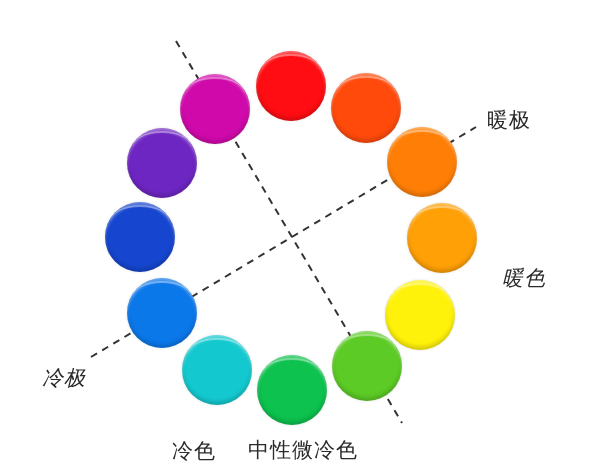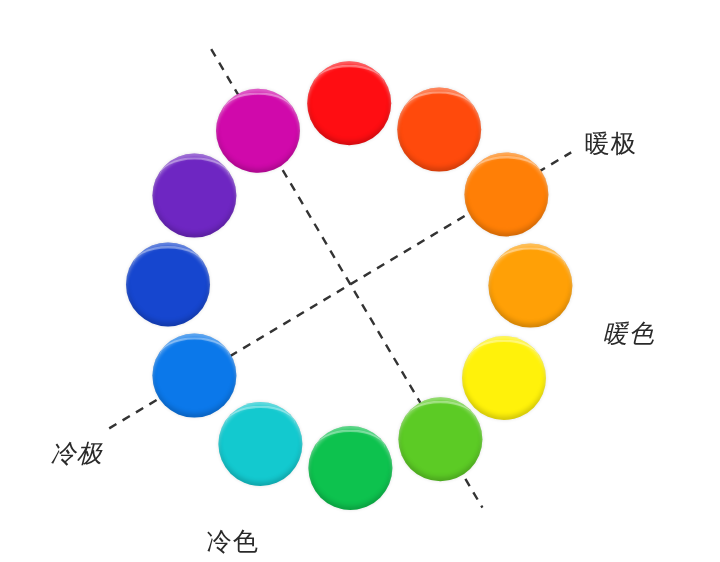--- a/index.html
+++ b/index.html
@@ -43,15 +43,16 @@
       <div class="dot" style="left: 257px; top: 355px; background: rgb(13, 194, 78);"></div>
       <div class="dot" style="left: 182px; top: 335px; background: rgb(19, 201, 207);"></div>
       <div class="dot" style="left: 127px; top: 278px; background: rgb(11, 120, 234);"></div>
       <div class="dot" style="left: 105px; top: 202px; background: rgb(22, 70, 207);"></div>
       <div class="dot" style="left: 127px; top: 128px; background: rgb(110, 38, 194);"></div>
       <div class="dot" style="left: 180px; top: 74px; background: rgb(208, 9, 171);"></div>
     </div>
 
   <div class="label" style="left:487px; top:108px;">暖极</div>
   <div class="label" style="left:502px; top:266px;font-style:italic;">暖色</div>
+  <div class="label" style="left:248px; top:438px;">中性微冷色</div>
   <div class="label" style="left:172px; top:403px;margin-top:36px;">冷色</div>
   <div class="label" style="left:42px; top:366px;font-style:italic;">冷极</div>
 </div>
 
 </body></html>

